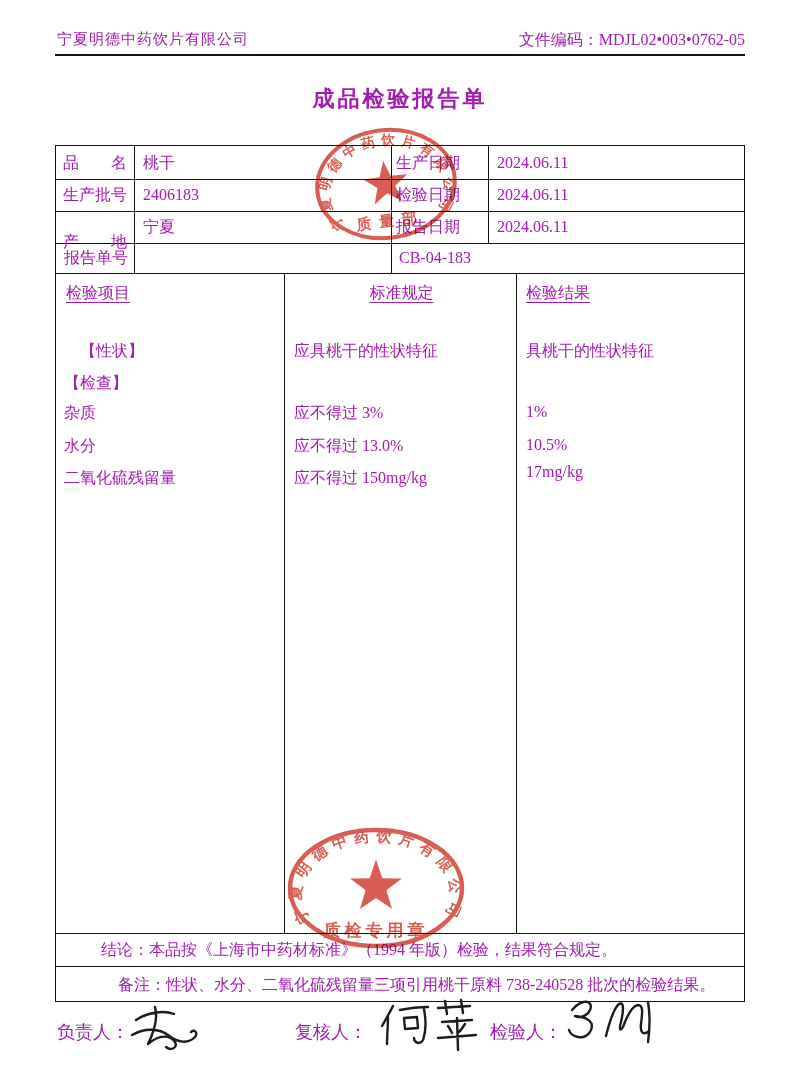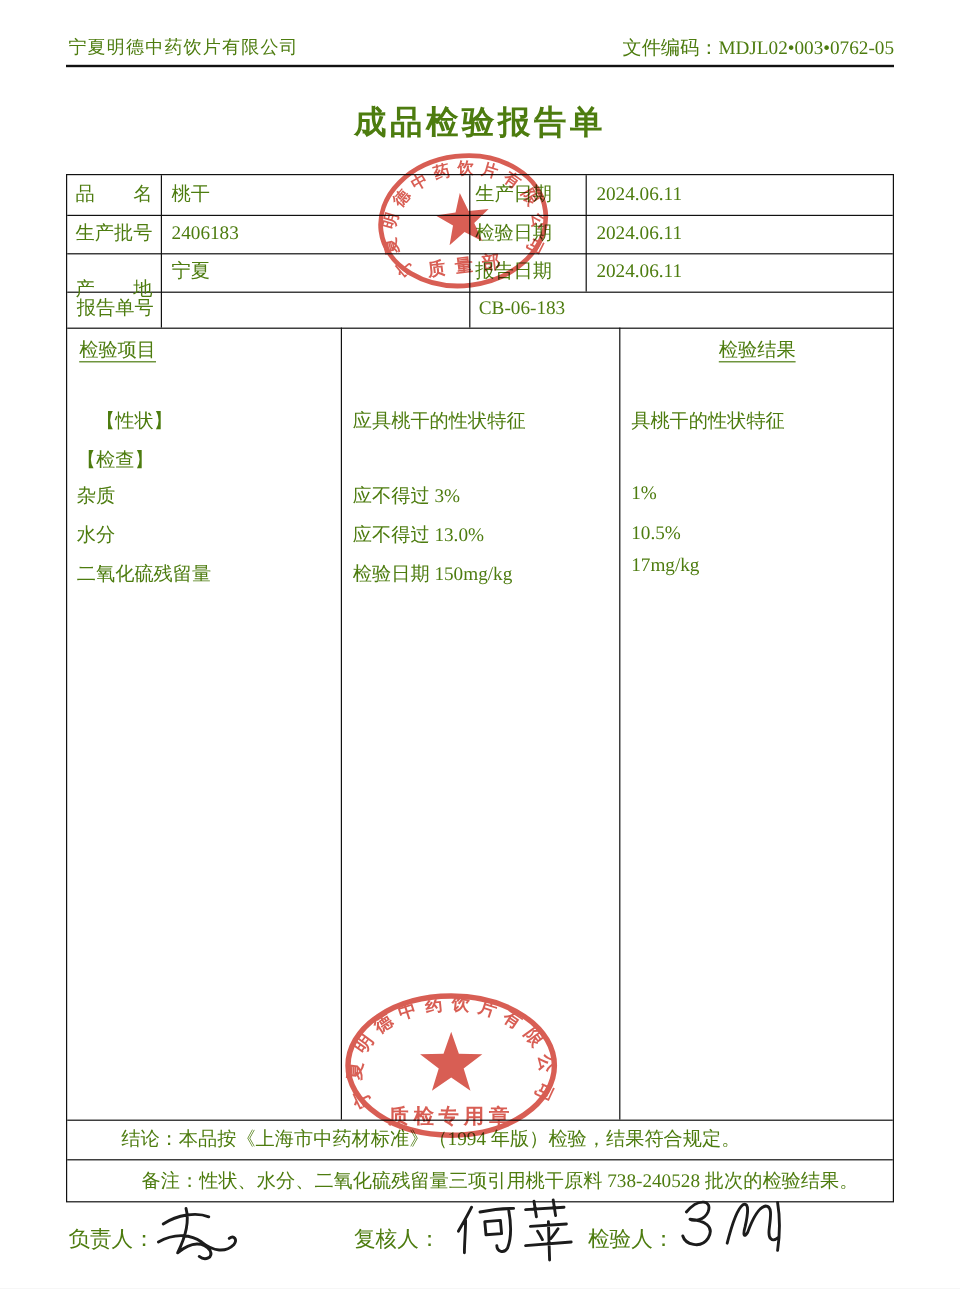--- a/index.html
+++ b/index.html
@@ -1,27 +1,27 @@
 <!DOCTYPE html>
 <html><head>
 <meta charset="utf-8">
 <style>
   * { margin:0; padding:0; box-sizing:border-box; }
   html,body { background:#e8e8e8; }
   .page {
     position:relative; width:800px; height:1074px; margin:0 auto;
     background:#ffffff; overflow:hidden;
     font-family:"Liberation Serif","DejaVu Serif",serif;
-    color:#4d7c0f;
+    color:#a21caf;
   }
   .abs { position:absolute; }
   .hdr-company { left:57px; top:30px; font-size:15px; letter-spacing:1px; }
   .hdr-code { right:55px; top:30px; font-size:16px; }
   .hdr-rule { left:55px; top:54px; width:690px; height:2px; background:#111; }
-  .doc-title { left:0; right:0; top:84px; text-align:center; font-size:27px; font-weight:bold; letter-spacing:3px; }
+  .doc-title { left:0; right:0; top:84px; text-align:center; font-size:22px; font-weight:bold; letter-spacing:3px; }
 
   .report-table { left:55px; top:145px; width:690px; height:857px; border:1px solid #111; }
   .hline { position:absolute; left:0; width:100%; height:1px; background:#111; }
   .vline { position:absolute; width:1px; background:#111; }
   .cell { position:absolute; font-size:16px; white-space:nowrap; }
   .lbl-just { text-align:justify; text-align-last:justify; }
   .col-head { text-decoration:underline; text-underline-offset:4px; }
   .concl-label, .remark-label { font-weight:normal; }
 
   .sig-label { font-size:18px; }
@@ -64,43 +64,44 @@
     <div class="cell" style="left:79px; top:33px; line-height:32px; padding-left:8px">2406183</div>
     <div class="cell" style="left:336px; top:33px; line-height:32px; padding-left:4px">检验日期</div>
     <div class="cell" style="left:433px; top:33px; line-height:32px; padding-left:8px">2024.06.11</div>
 
     <div class="cell lbl-just" style="left:0; top:65px; width:78px; line-height:32px; padding:15px 7px">产地</div>
     <div class="cell" style="left:79px; top:65px; line-height:32px; padding-left:8px">宁夏</div>
     <div class="cell" style="left:336px; top:65px; line-height:32px; padding-left:4px">报告日期</div>
     <div class="cell" style="left:433px; top:65px; line-height:32px; padding-left:8px">2024.06.11</div>
 
     <div class="cell" style="left:0; top:97px; line-height:30px; padding-left:8px">报告单号</div>
-    <div class="cell" style="left:336px; top:97px; line-height:30px; padding-left:7px">CB-06-183</div>
+    <div class="cell" style="left:336px; top:97px; line-height:30px; padding-left:7px">CB-04-183</div>
 
     <div class="cell col-head" style="left:10px; top:135px; line-height:24px">检验项目</div>
-    <div class="cell col-head" style="left:470px; top:135px; width:210px; text-align:center; line-height:24px">检验结果</div>
+    <div class="cell col-head" style="left:238px; top:135px; width:215px; text-align:center; line-height:24px">标准规定</div>
+    <div class="cell col-head" style="left:470px; top:135px; width:210px; line-height:24px">检验结果</div>
 
     <div class="cell" style="left:24px;  top:195px">【性状】</div>
     <div class="cell" style="left:238px; top:195px">应具桃干的性状特征</div>
     <div class="cell" style="left:470px; top:195px">具桃干的性状特征</div>
 
     <div class="cell" style="left:8px;  top:227px">【检查】</div>
     <div class="cell" style="left:238px; top:227px"></div>
     <div class="cell" style="left:470px; top:227px"></div>
 
     <div class="cell" style="left:8px;  top:257px">杂质</div>
     <div class="cell" style="left:238px; top:257px">应不得过 3%</div>
     <div class="cell" style="left:470px; top:257px">1%</div>
 
     <div class="cell" style="left:8px;  top:290px">水分</div>
     <div class="cell" style="left:238px; top:290px">应不得过 13.0%</div>
     <div class="cell" style="left:470px; top:290px">10.5%</div>
 
     <div class="cell" style="left:8px;  top:322px">二氧化硫残留量</div>
-    <div class="cell" style="left:238px; top:322px">检验日期 150mg/kg</div>
+    <div class="cell" style="left:238px; top:322px">应不得过 150mg/kg</div>
     <div class="cell" style="left:470px; top:317px">17mg/kg</div>
 
     <div class="cell" style="left:0; top:787px; width:690px; line-height:33px; padding-left:45px"><span class="concl-label">结论：</span><span>本品按《上海市中药材标准》（1994 年版）检验，结果符合规定。</span></div>
 
     <div class="cell" style="left:0; top:820px; width:690px; line-height:37px; padding-left:62px"><span class="remark-label">备注：</span><span>性状、水分、二氧化硫残留量三项引用桃干原料 738-240528 批次的检验结果。</span></div>
   </div>
 
   <svg class="abs stamp" style="left:306px; top:119px; transform:rotate(-7deg)" width="160" height="130" viewBox="-80 -65 160 130">
     <defs>
       <path id="star-shape" d="M0,-26 L6.1,-8.4 L24.7,-8 L9.9,3.2 L15.3,21 L0,10.4 L-15.3,21 L-9.9,3.2 L-24.7,-8 L-6.1,-8.4 Z"></path>

